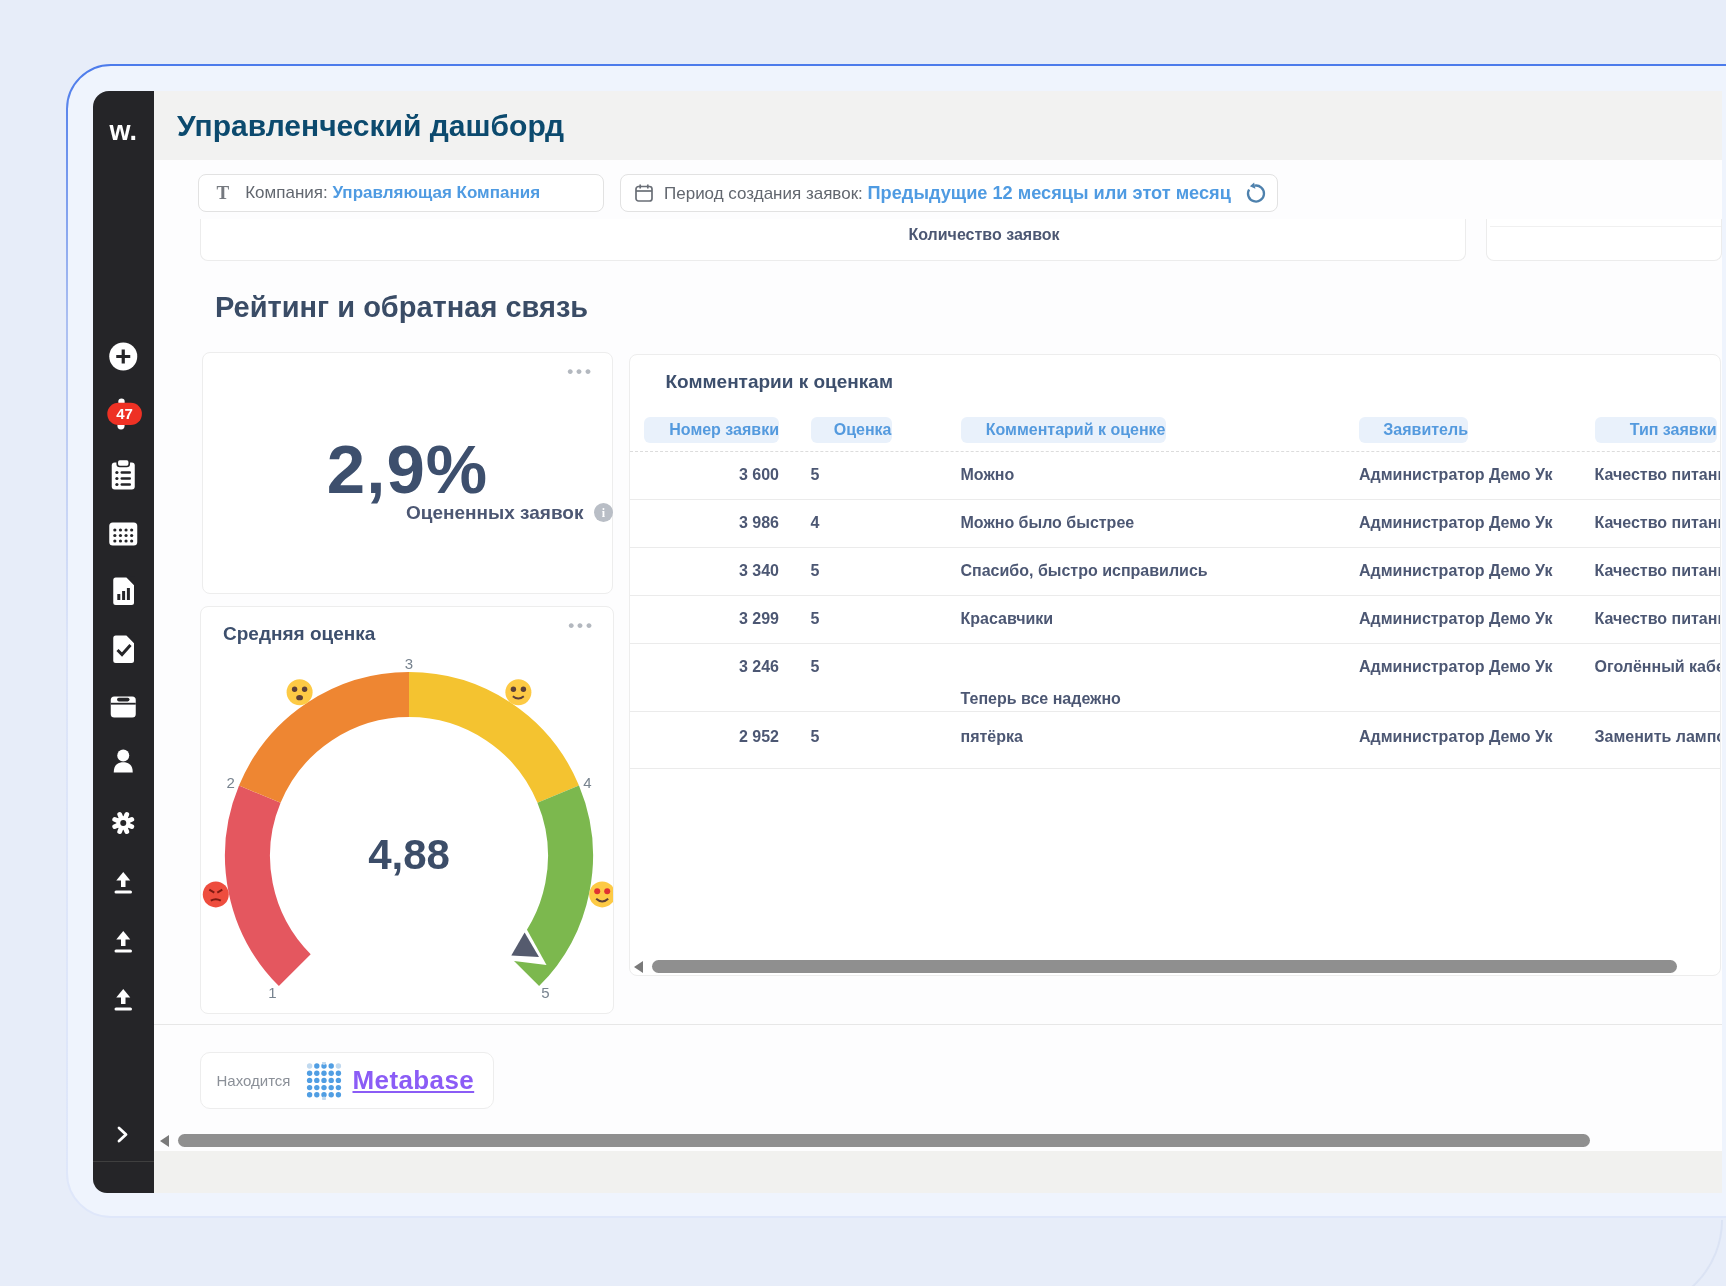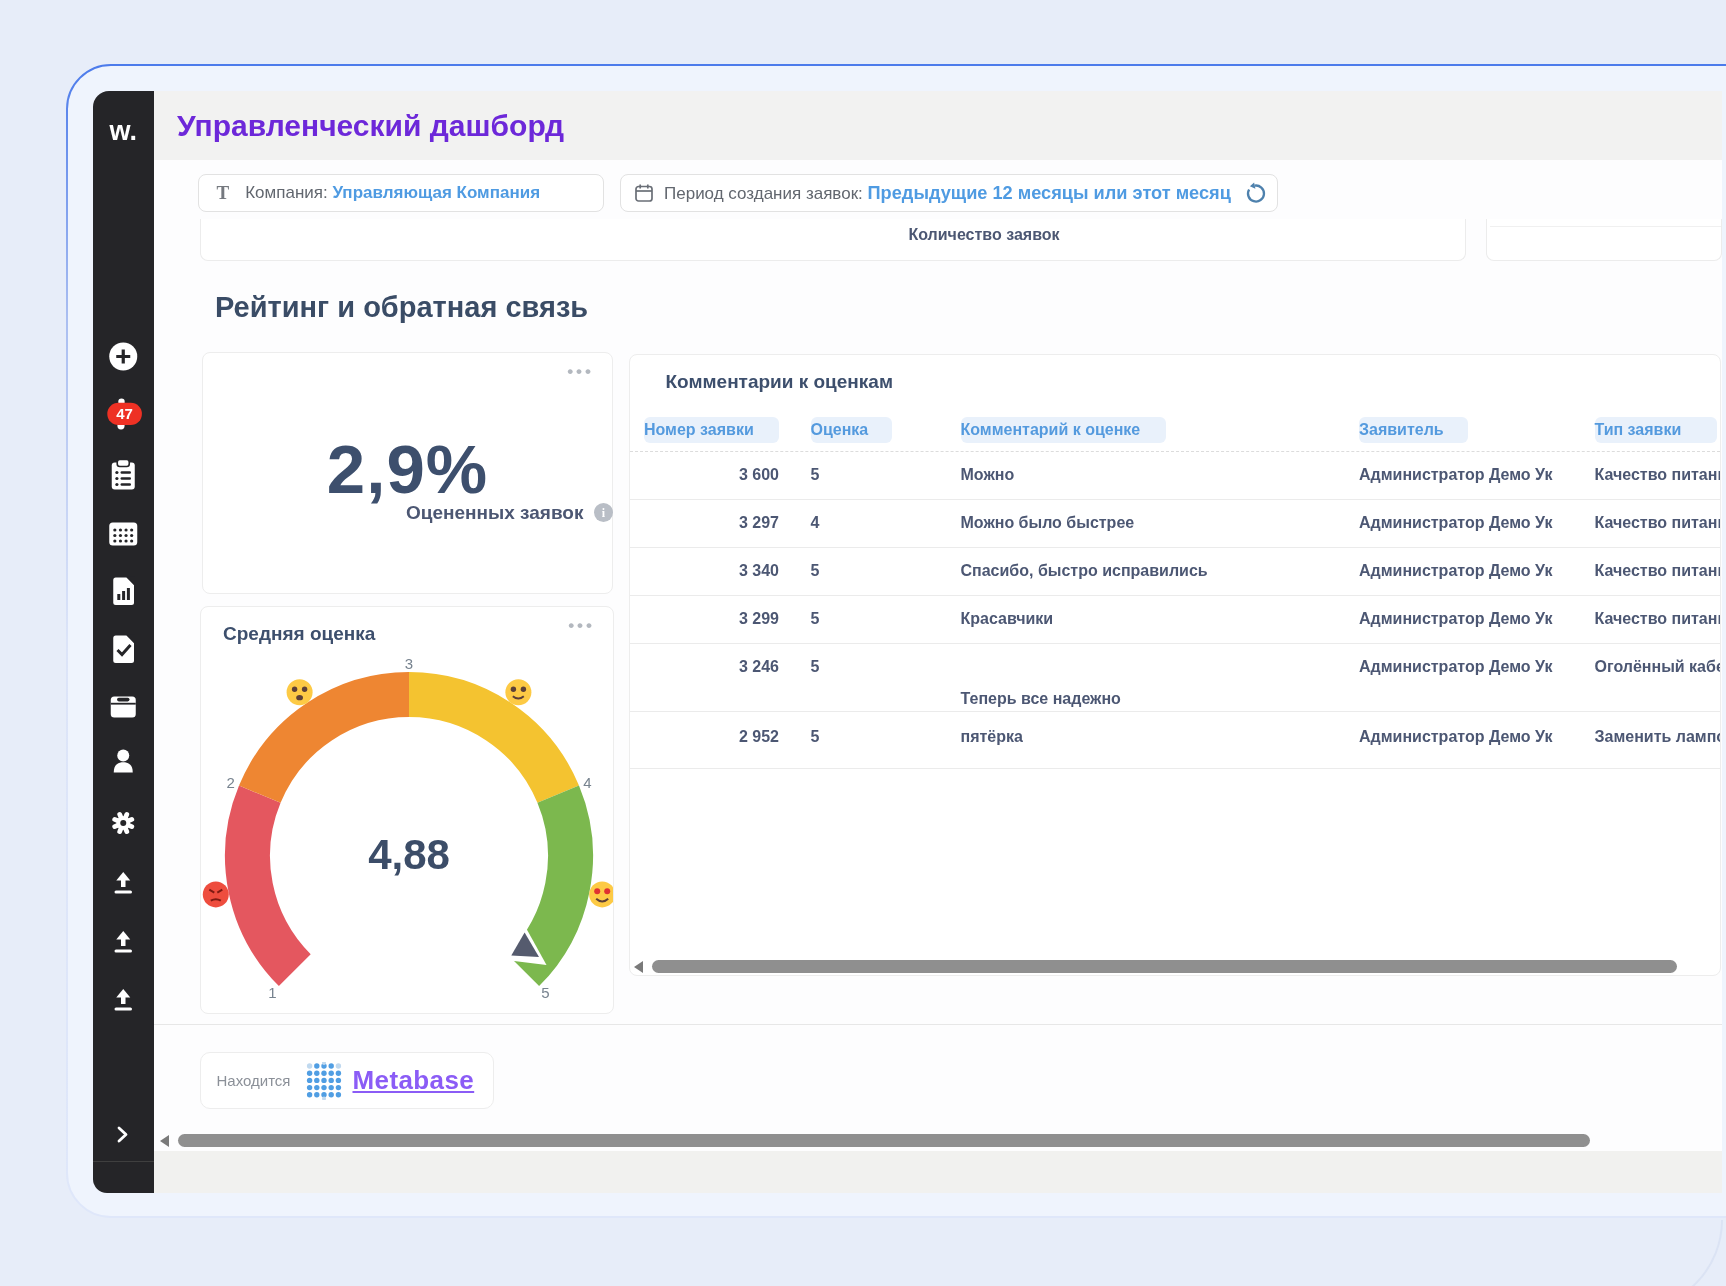--- a/index.html
+++ b/index.html
@@ -4,21 +4,21 @@
 <style>
   * { margin:0; padding:0; box-sizing:border-box; }
   html,body { width:1726px; height:1286px; overflow:hidden; background:#e7edf9;
     font-family:"Liberation Sans", sans-serif; position:relative; }
   .abs { position:absolute; }
   
   #sidebar { left:93px; top:91px; width:60.5px; height:1102px; background:#252528;
     border-radius:16px 0 0 14px; }
   #header { left:153.5px; top:91px; width:1568.5px; height:69px; background:#f2f2f1; }
   #htitle { left:177px; top:91px; height:69px; line-height:69px; font-size:30px;
-    font-weight:bold; color:#6d28d9; }
+    font-weight:bold; color:#0c4a6e; }
   #content { left:153.5px; top:160px; width:1568.5px; height:991px; background:#fdfdfe; }
   #graystrip { left:153.5px; top:1151px; width:1568.5px; height:42px; background:#f1f1ef; }
   
   .chip { top:174px; height:38px; background:#fff; border:1px solid #e2e2e2;
     border-radius:8px; display:flex; align-items:center; font-size:17px; color:#62676f; }
   .chip b { color:#4f9be2; }
   
   .frag { top:219px; height:41.5px; background:#fff; border:1px solid #ececec; border-top:none;
     border-radius:0 0 8px 8px; }
   
@@ -30,21 +30,21 @@
   .ctitle { position:absolute; left:22px; top:16px; font-size:19px; font-weight:bold; color:#3d4f6d; }
   #big { left:202px; top:352px; width:411px; height:242px; }
   #bignum { left:202px; top:430px; width:411px; text-align:center; font-size:69px;
     font-weight:bold; color:#3d4f6d; letter-spacing:1px;}
   #biglab { left:202px; top:502px; width:411px; text-align:right; font-size:19px;
     font-weight:bold; color:#4c5773; }
   #gauge { left:200px; top:606px; width:414px; height:408px; }
   
   #tcard { left:628.5px; top:353.5px; width:1092.5px; height:622px; overflow:hidden; }
   .pill { position:absolute; top:62.5px; height:26px; background:#e9f1fb; border-radius:6px;
-    color:#549ade; font-size:16px; font-weight:bold; text-align:left; line-height:26px; }
+    color:#549ade; font-size:16px; font-weight:bold; text-align:right; line-height:26px; }
   .cell { position:absolute; font-size:16px; font-weight:bold; color:#4c5773; white-space:nowrap; }
   .rnum { text-align:right; width:110px; }
   .divl { position:absolute; left:0; width:100%; border-top:1px solid #ebebeb; }
   .sthumb { position:absolute; background:#8f8f8f; border-radius:7px; }
   .sarrow { position:absolute; width:0; height:0; border-top:6px solid transparent;
     border-bottom:6px solid transparent; border-right:9px solid #7a7a7a; }
   #fdiv { left:153.5px; top:1024px; width:1568.5px; border-top:1px solid #e7e7e7; }
   #badge { left:199.5px; top:1052px; width:294px; height:57px; background:#fff;
     border:1px solid #ededed; border-radius:10px; display:flex; align-items:center; }
 </style>
@@ -152,21 +152,21 @@
   <div class="pill" style="left:729.5px; width:109px;">Заявитель</div>
   <div class="pill" style="left:965px; width:122px;">Тип заявки</div>
   <div class="divl" style="top:96.5px; border-top-style:dashed; border-top-color:#dcdcdc;"></div>
   <div class="divl" style="top:144.5px;"></div>
   <div class="divl" style="top:192.5px;"></div>
   <div class="divl" style="top:240.5px;"></div>
   <div class="divl" style="top:288.5px;"></div>
   <div class="divl" style="top:356.5px;"></div>
   <div class="divl" style="top:413px;"></div>
   <div class="cell rnum" style="left:39.5px; top:111px;">3 600</div>
-  <div class="cell rnum" style="left:39.5px; top:159px;">3 297</div>
+  <div class="cell rnum" style="left:39.5px; top:159px;">3 986</div>
   <div class="cell rnum" style="left:39.5px; top:207px;">3 340</div>
   <div class="cell rnum" style="left:39.5px; top:255px;">3 299</div>
   <div class="cell rnum" style="left:39.5px; top:303px;">3 246</div>
   <div class="cell rnum" style="left:39.5px; top:373px;">2 952</div>
   <div class="cell" style="left:181px; top:111px;">5</div>
   <div class="cell" style="left:181px; top:159px;">4</div>
   <div class="cell" style="left:181px; top:207px;">5</div>
   <div class="cell" style="left:181px; top:255px;">5</div>
   <div class="cell" style="left:181px; top:303px;">5</div>
   <div class="cell" style="left:181px; top:373px;">5</div>

